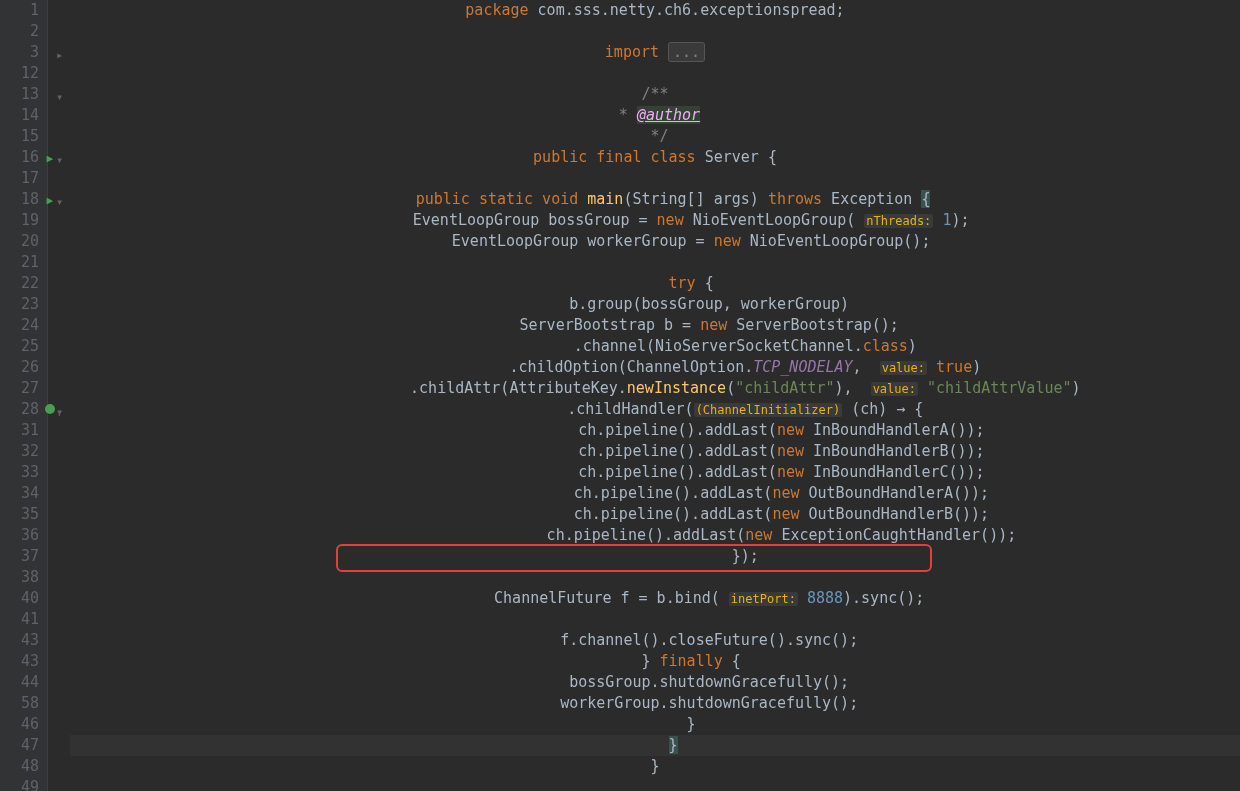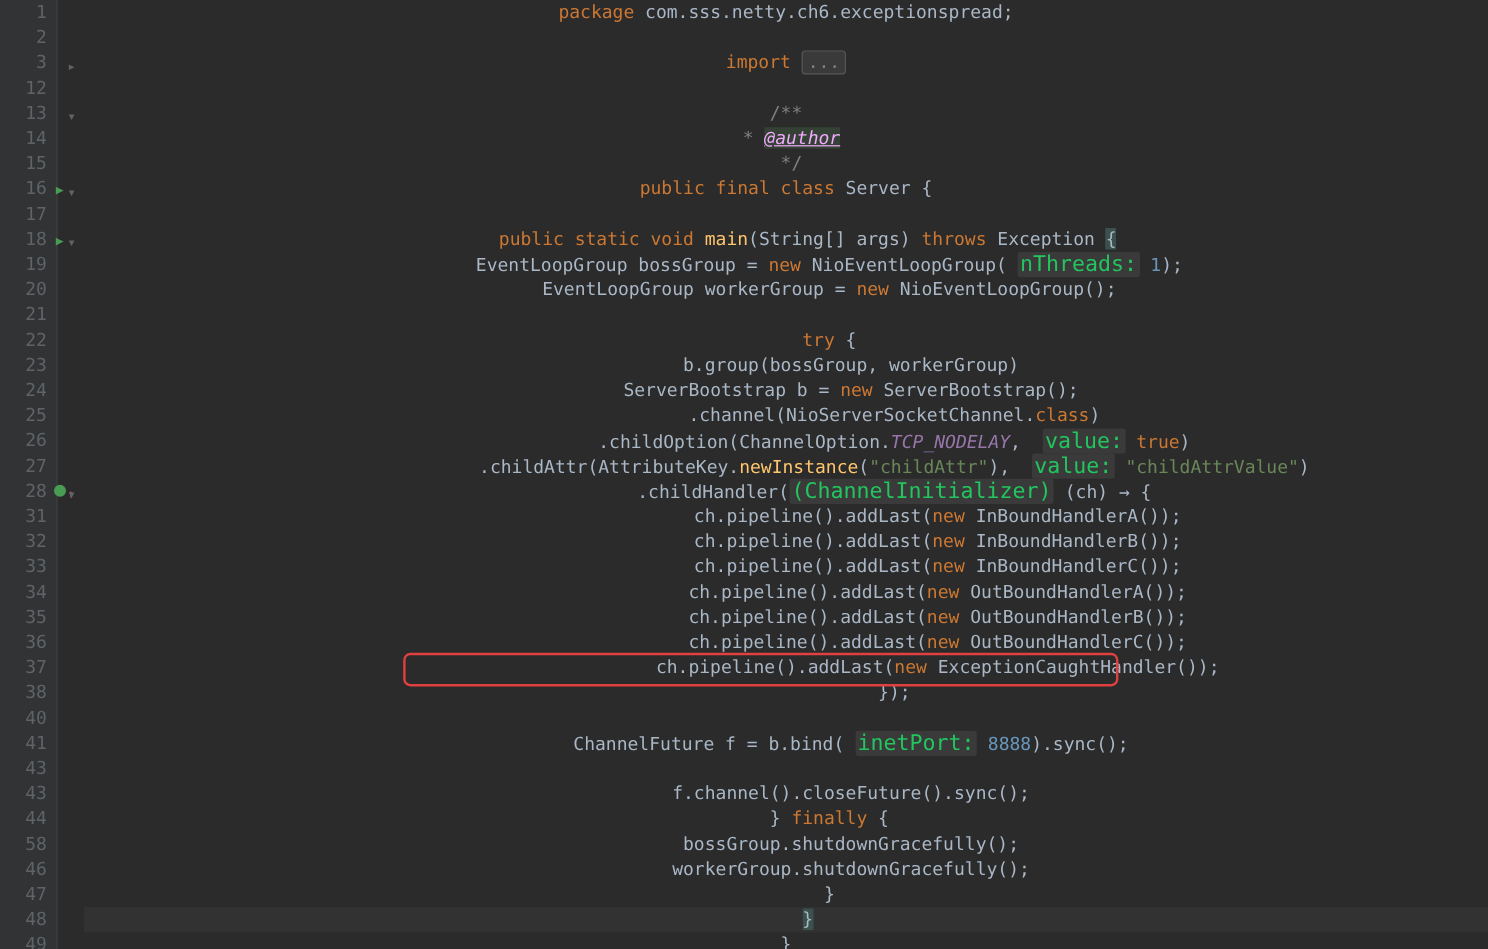--- a/index.html
+++ b/index.html
@@ -73,21 +73,21 @@
     color: #606366;
     font-size: 12px;
     cursor: pointer;
   }
   .kw { color: #cc7832; }
   .fn { color: #ffc66d; font-weight: 400; }
   .str { color: #6a8759; }
   .cmt { color: #808080; }
   .num { color: #6897bb; }
   .ann { color: #f0abfc; background: #344134; text-decoration: underline; font-style: italic; }
-  .hint { color: #22c55e; background: #3a3a3a; font-size: 18px; padding: 0 2px; border-radius: 2px; }
+  .hint { color: #eab308; background: #3a3a3a; font-size: 12px; padding: 0 2px; border-radius: 2px; }
   .static-it { font-style: italic; color: #9876aa; }
   .static-fnit { color: #ffc66d; }
   .paren-hl { background: #3b514d; }
   .fold-collapsed {
     background: #3a3a3a;
     color: #808080;
     padding: 0 4px;
     border: 1px solid #555;
     border-radius: 3px;
   }
@@ -164,21 +164,20 @@
       <div class="code-line">            ServerBootstrap b = <span class="kw">new</span> ServerBootstrap();</div>
       <div class="code-line">                    .channel(NioServerSocketChannel.<span class="kw">class</span>)</div>
       <div class="code-line">                    .childOption(ChannelOption.<span class="static-it">TCP_NODELAY</span>,  <span class="hint">value:</span> <span class="kw">true</span>)</div>
       <div class="code-line">                    .childAttr(AttributeKey.<span class="static-fnit">newInstance</span>(<span class="str">"childAttr"</span>),  <span class="hint">value:</span> <span class="str">"childAttrValue"</span>)</div>
       <div class="code-line">                    .childHandler(<span class="hint">(ChannelInitializer)</span> (ch) → {<span class="fold-marker">▾</span></div>
       <div class="code-line">                            ch.pipeline().addLast(<span class="kw">new</span> InBoundHandlerA());</div>
       <div class="code-line">                            ch.pipeline().addLast(<span class="kw">new</span> InBoundHandlerB());</div>
       <div class="code-line">                            ch.pipeline().addLast(<span class="kw">new</span> InBoundHandlerC());</div>
       <div class="code-line">                            ch.pipeline().addLast(<span class="kw">new</span> OutBoundHandlerA());</div>
       <div class="code-line">                            ch.pipeline().addLast(<span class="kw">new</span> OutBoundHandlerB());</div>
-      <div class="code-line">                            ch.pipeline().addLast(<span class="kw">new</span> OutBoundHandlerC());</div>
       <div class="code-line">                            ch.pipeline().addLast(<span class="kw">new</span> ExceptionCaughtHandler());</div>
       <div class="code-line">                    });</div>
       <div class="code-line"></div>
       <div class="code-line">            ChannelFuture f = b.bind( <span class="hint">inetPort:</span> <span class="num">8888</span>).sync();</div>
       <div class="code-line"></div>
       <div class="code-line">            f.channel().closeFuture().sync();</div>
       <div class="code-line">        } <span class="kw">finally</span> {</div>
       <div class="code-line">            bossGroup.shutdownGracefully();</div>
       <div class="code-line">            workerGroup.shutdownGracefully();</div>
       <div class="code-line">        }</div>

